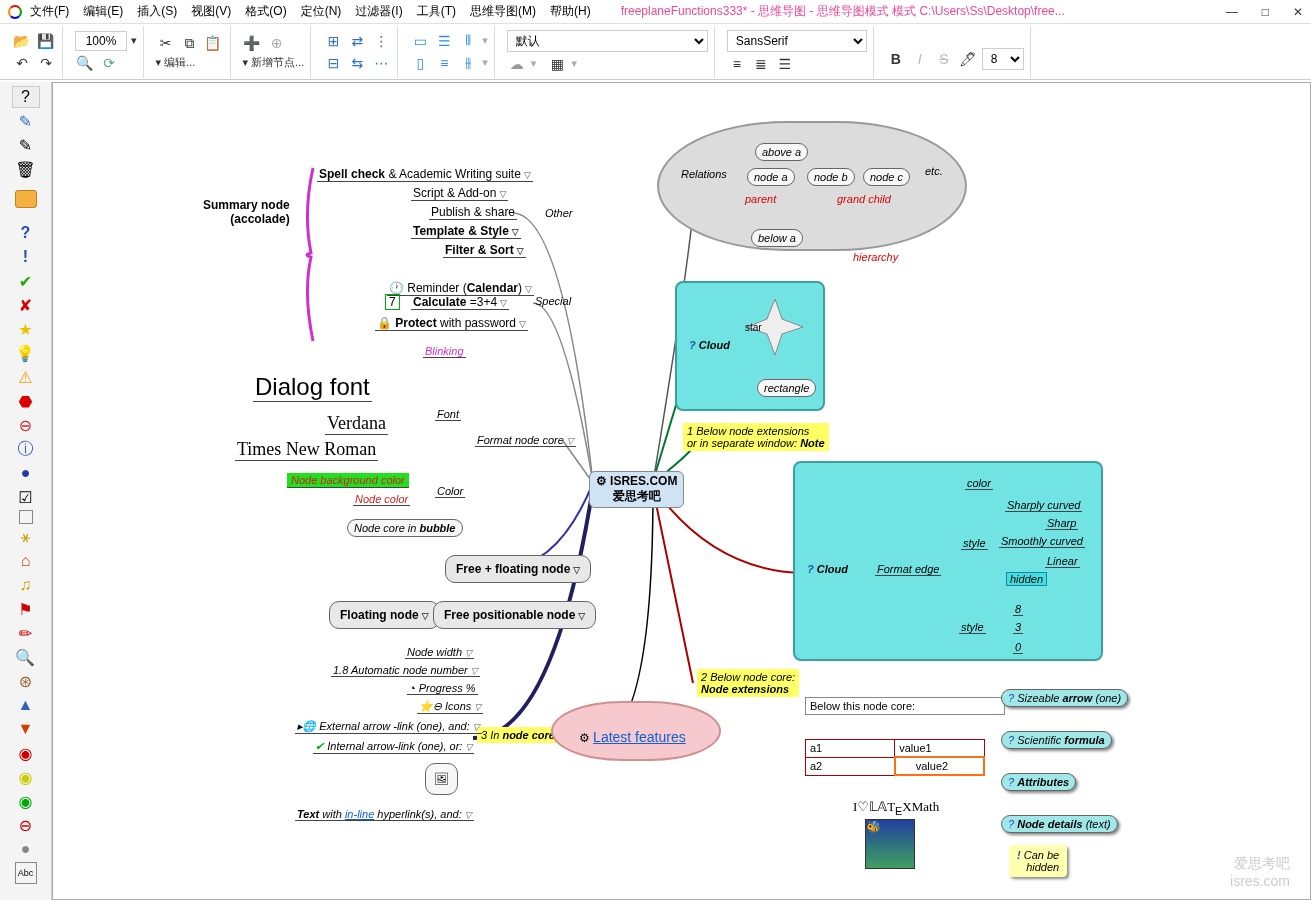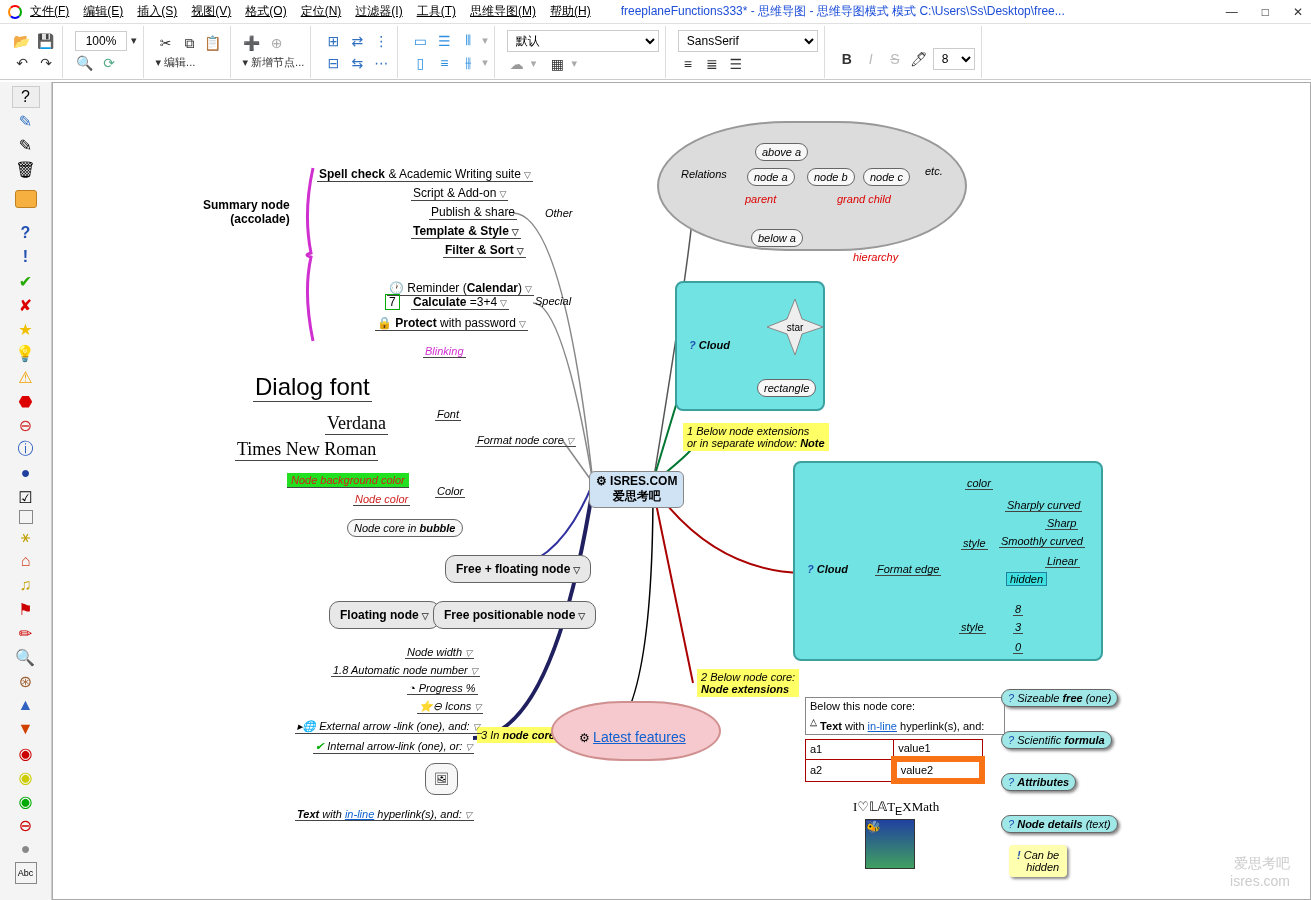--- a/index.html
+++ b/index.html
@@ -1,21 +1,21 @@
 <!DOCTYPE html>
 <html><head>
 <meta charset="utf-8">
 <style>
 * { box-sizing: border-box; margin: 0; padding: 0; font-family: "Microsoft YaHei", Arial, sans-serif; }
 body { background: #fff; overflow: hidden; width: 1311px; height: 900px; position: relative; }
 .titlebar { height: 24px; display: flex; align-items: center; padding: 0 8px; font-size: 12px; border-bottom: 1px solid #e0e0e0; }
 .titlebar .logo { width: 14px; height: 14px; margin-right: 8px; border: 2px solid #888; border-radius: 50%; border-top-color: #f00; border-right-color: #0a0; border-bottom-color: #00f; border-left-color: #f80; }
 .menus { display: flex; gap: 14px; }
-.menus span { cursor: default; text-decoration: underline; }
-.title-text { margin-left: 30px; color: #1d4ed8; flex: 1; white-space: nowrap; overflow: hidden; }
+.menus span { cursor: default; }
+.title-text { margin-left: 30px; color: #ec4899; flex: 1; white-space: nowrap; overflow: hidden; }
 .winctrl { display: flex; gap: 24px; margin-left: 10px; color: #333; font-size: 12px; }
 .toolbar { height: 56px; border-bottom: 1px solid #ccc; display: flex; align-items: center; padding: 2px 6px; gap: 6px; }
 .tbgrp { display: flex; flex-direction: column; gap: 2px; border-right: 1px solid #ddd; padding: 0 6px; height: 52px; justify-content: center; }
 .tbrow { display: flex; gap: 4px; align-items: center; font-size: 11px; color: #333; }
 .tbbtn { width: 20px; height: 20px; display: flex; align-items: center; justify-content: center; font-size: 14px; }
 .zoom { width: 52px; height: 20px; font-size: 12px; text-align: center; border: 1px solid #ccc; }
 .sel { height: 22px; font-size: 12px; border: 1px solid #ccc; padding: 0 4px; background: #fff; }
 .canvas-wrap { position: absolute; left: 0; top: 82px; right: 0; bottom: 0; display: flex; }
 .icon-sidebar { width: 52px; background: #f4f4f4; border-right: 1px solid #ccc; padding-top: 4px; display: flex; flex-direction: column; align-items: center; gap: 2px; }
 .sic { width: 22px; height: 22px; display: flex; align-items: center; justify-content: center; font-size: 16px; }
@@ -120,21 +120,21 @@
       </div>
     <div class="tbrow">
         <span class="tbbtn" style="color:#3090e0">▯</span>
         <span class="tbbtn" style="color:#3090e0">≡</span>
         <span class="tbbtn" style="color:#3090e0">⫵</span>
         <span style="color:#aaa">▾</span>
       </div>
   </div>
   <div class="tbgrp" style="flex:0 0 auto">
     <div class="tbrow">
-        <select class="sel" style="width:152px"><option>默认</option></select>
+        <select class="sel" style="width:201px"><option>默认</option></select>
       </div>
     <div class="tbrow"><span class="tbbtn" style="color:#999">☁</span><span style="color:#aaa">▾</span>&nbsp;<span class="tbbtn">▦</span><span style="color:#aaa">▾</span></div>
   </div>
   <div class="tbgrp">
     <div class="tbrow">
         <select class="sel" style="width:140px"><option>SansSerif</option></select>
       </div>
     <div class="tbrow">
         <span class="tbbtn">≡</span>
         <span class="tbbtn">≣</span>
@@ -264,21 +264,21 @@
     <div class="bub small" style="left:754px;top:85px">node b</div>
     <div class="bub small" style="left:810px;top:85px">node c</div>
     <div class="small" style="left:872px;top:82px">etc.</div>
     <div class="bub small" style="left:698px;top:146px">below a</div>
     <div class="small" style="left:692px;top:110px;color:#d00">parent</div>
     <div class="small" style="left:784px;top:110px;color:#d00">grand child</div>
     <div class="small" style="left:800px;top:168px;color:#d00">hierarchy</div>
 
     <div class="cyan-cloud" style="left:622px;top:198px;width:150px;height:130px"></div>
     <div class="small" style="left:636px;top:256px;font-weight:bold"><span style="color:#2050b0">?</span> <span>Cloud</span></div>
-    <div style="left:712px;top:214px;width:60px;height:60px;display:flex;align-items:center;justify-content:center">
+    <div style="left:692px;top:214px;width:60px;height:60px;display:flex;align-items:center;justify-content:flex-start">
       <svg width="60" height="60">
           <polygon points="30,2 37,22 58,30 37,37 30,58 22,37 2,30 22,22" fill="#eee" stroke="#888"></polygon>
         </svg>
       <span style="position:absolute;font-size:10px">star</span>
     </div>
     <div class="bub small" style="left:704px;top:296px">rectangle</div>
 
     <div class="yellow small" style="left:630px;top:340px;font-style:italic">
       <div>1 Below node extensions</div>
         <div>or in separate window: <b>Note</b></div>
@@ -302,38 +302,37 @@
     <div class="yellow small" style="left:644px;top:586px;font-style:italic">
       <div>2 Below node core:</div>
         <div style="font-weight:bold">Node extensions</div>
     </div>
 
     <div class="pink-cloud" style="left:498px;top:618px;width:170px;height:60px"></div>
     <div style="left:526px;top:646px">⚙ <span class="link" style="font-size:14px">Latest features</span></div>
 
     <div style="left:752px;top:614px;width:200px;border:1px solid #888;font-size:11px">
       <div style="padding:2px 4px">Below this node core:</div>
-      <div style="padding:2px 4px"><sup>△</sup> <b>Text</b> with <span class="link">in-line</span> hyperlink(s), and:</div>
     </div>
     <table style="position:absolute;left:752px;top:656px;border-collapse:collapse;font-size:11px;width:180px">
       <tbody>
           <tr>
             <td style="border:1px solid #a00;padding:2px 4px;width:50%">a1</td>
             <td style="border:1px solid #a00;padding:2px 4px">value1</td>
           </tr>
       <tr>
             <td style="border:1px solid #a00;padding:2px 4px">a2</td>
-            <td style="border:6px solid #f97316;padding:2px 4px">value2</td>
+            <td style="border:2px solid #f97316;padding:2px 20px">value2</td>
           </tr>
     </tbody>
       </table>
     <div style="left:800px;top:716px;font-family:serif;font-size:13px">I♡𝕃𝔸T<sub>E</sub>XMath</div>
     <div style="left:812px;top:736px;width:50px;height:50px;background:linear-gradient(#2040a0,#40a060);border:1px solid #333">🐝</div>
 
-    <div class="bub small" style="left:948px;top:606px;background:#a0e8e8;box-shadow:2px 2px 3px #888"><span style="color:#2050b0">?</span> Sizeable <b>free</b> (one)</div>
+    <div class="bub small" style="left:948px;top:606px;background:#a0e8e8;box-shadow:2px 2px 3px #888"><span style="color:#2050b0">?</span> Sizeable <b>arrow</b> (one)</div>
     <div class="bub small" style="left:948px;top:648px;background:#a0e8e8;box-shadow:2px 2px 3px #888"><span style="color:#2050b0">?</span> Scientific <b>formula</b></div>
     <div class="bub small" style="left:948px;top:690px;background:#a0e8e8;box-shadow:2px 2px 3px #888"><span style="color:#2050b0">?</span> <b>Attributes</b></div>
     <div class="bub small" style="left:948px;top:732px;background:#a0e8e8;box-shadow:2px 2px 3px #888"><span style="color:#2050b0">?</span> <b>Node details</b> (text)</div>
     <div class="small" style="left:956px;top:762px;background:#ffffb0;padding:4px 8px;border-radius:4px;font-style:italic;box-shadow:2px 2px 3px #888">
       <span style="color:#2050b0;font-weight:bold">!</span> <span>Can be</span><br>&nbsp;&nbsp;&nbsp;<span>hidden</span>
     </div>
 
     <div class="watermark">
       <div>爱思考吧</div>
         <div>isres.com</div>

